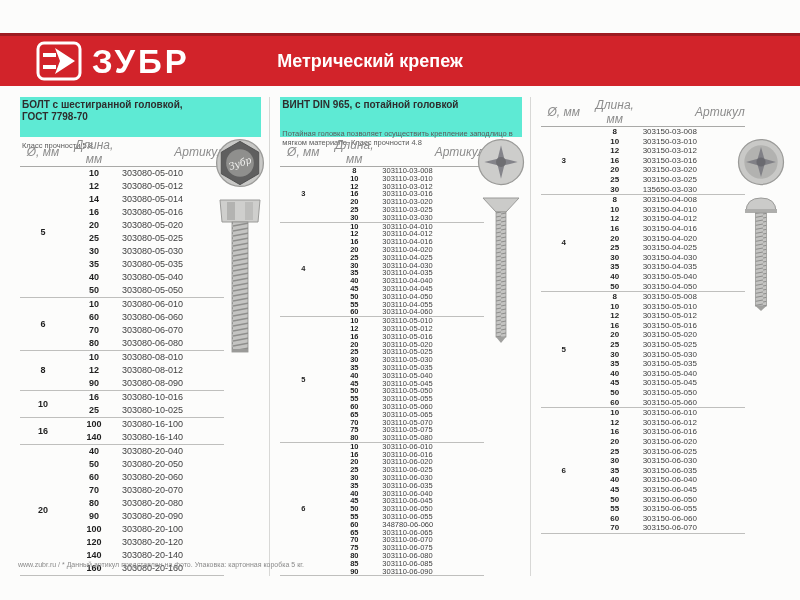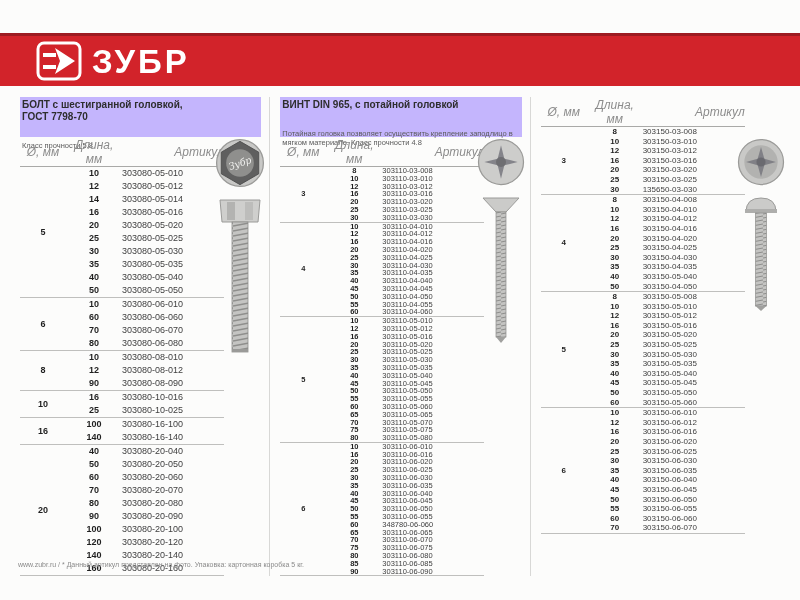--- a/index.html
+++ b/index.html
@@ -13,21 +13,21 @@
   .brand { display:flex; align-items:center; gap:10px; margin-left:36px; }
   .brand-text { color:#fff; font-weight:bold; font-size:33px; letter-spacing:3px; line-height:1; }
   .band-title { position:absolute; left:0; right:60px; text-align:center;
                 color:#fff; font-weight:bold; font-size:18px; }
 
   
   .panels { position:absolute; left:16px; top:97px; width:774px; display:flex; }
   .panel { flex:1; position:relative; padding:0 8px 0 4px; }
   .panel + .panel { border-left:1px solid #d8d8d6; padding-left:10px; }
 
-  .panel-head { height:40px; background:#c4b5fd; padding:2px 4px 0 2px; }
+  .panel-head { height:40px; background:#5eead4; padding:2px 4px 0 2px; }
   .panel-title { font-size:10px; font-weight:bold; color:#2e2e2e; line-height:1.2; white-space:pre-line; }
   .panel-desc  { font-size:7.5px; color:#5a5a5a; line-height:1.25; margin-top:18px; }
 
   table.spec-table { border-collapse:collapse; width:204px; table-layout:fixed; margin-top:1px; }
   .spec-table thead th { font-size:12px; font-style:italic; font-weight:normal; color:#8c8c8c;
                          height:11px; border-bottom:1px solid #a9a9a7; padding:0; }
   .th-diameter, .th-length { text-align:center; }
   .th-article { text-align:right; }
   .spec-table td { height:var(--rh); line-height:var(--rh); font-size:var(--fs); padding:0; }
   td.dia { text-align:center; font-weight:bold; color:#1f1f1f; vertical-align:middle; }
@@ -49,20 +49,21 @@
 
   <header class="band">
     <div class="brand">
       <svg width="46" height="40" viewBox="0 0 46 40">
         <rect x="2" y="2" width="42" height="36" rx="6" fill="#d2232a" stroke="#ffffff" stroke-width="3"></rect>
         <path d="M7 14 h13 M7 26 h13" stroke="#ffffff" stroke-width="4" fill="none"></path>
         <polygon points="19,7 39,20 19,33 24,20" fill="#ffffff"></polygon>
       </svg>
       <span class="brand-text">ЗУБР</span>
     </div>
+    <div class="band-title">Метрический крепеж</div>
   </header>
 
   <main class="panels">
       <section class="panel" style="--rh: 13px; --fs: 9px;">
         <div class="panel-head">
           <h2 class="panel-title">БОЛТ с шестигранной головкой,
 ГОСТ 7798-70</h2>
           <p class="panel-desc">Класс прочности 5.8</p>
         </div>
         <table class="spec-table">

